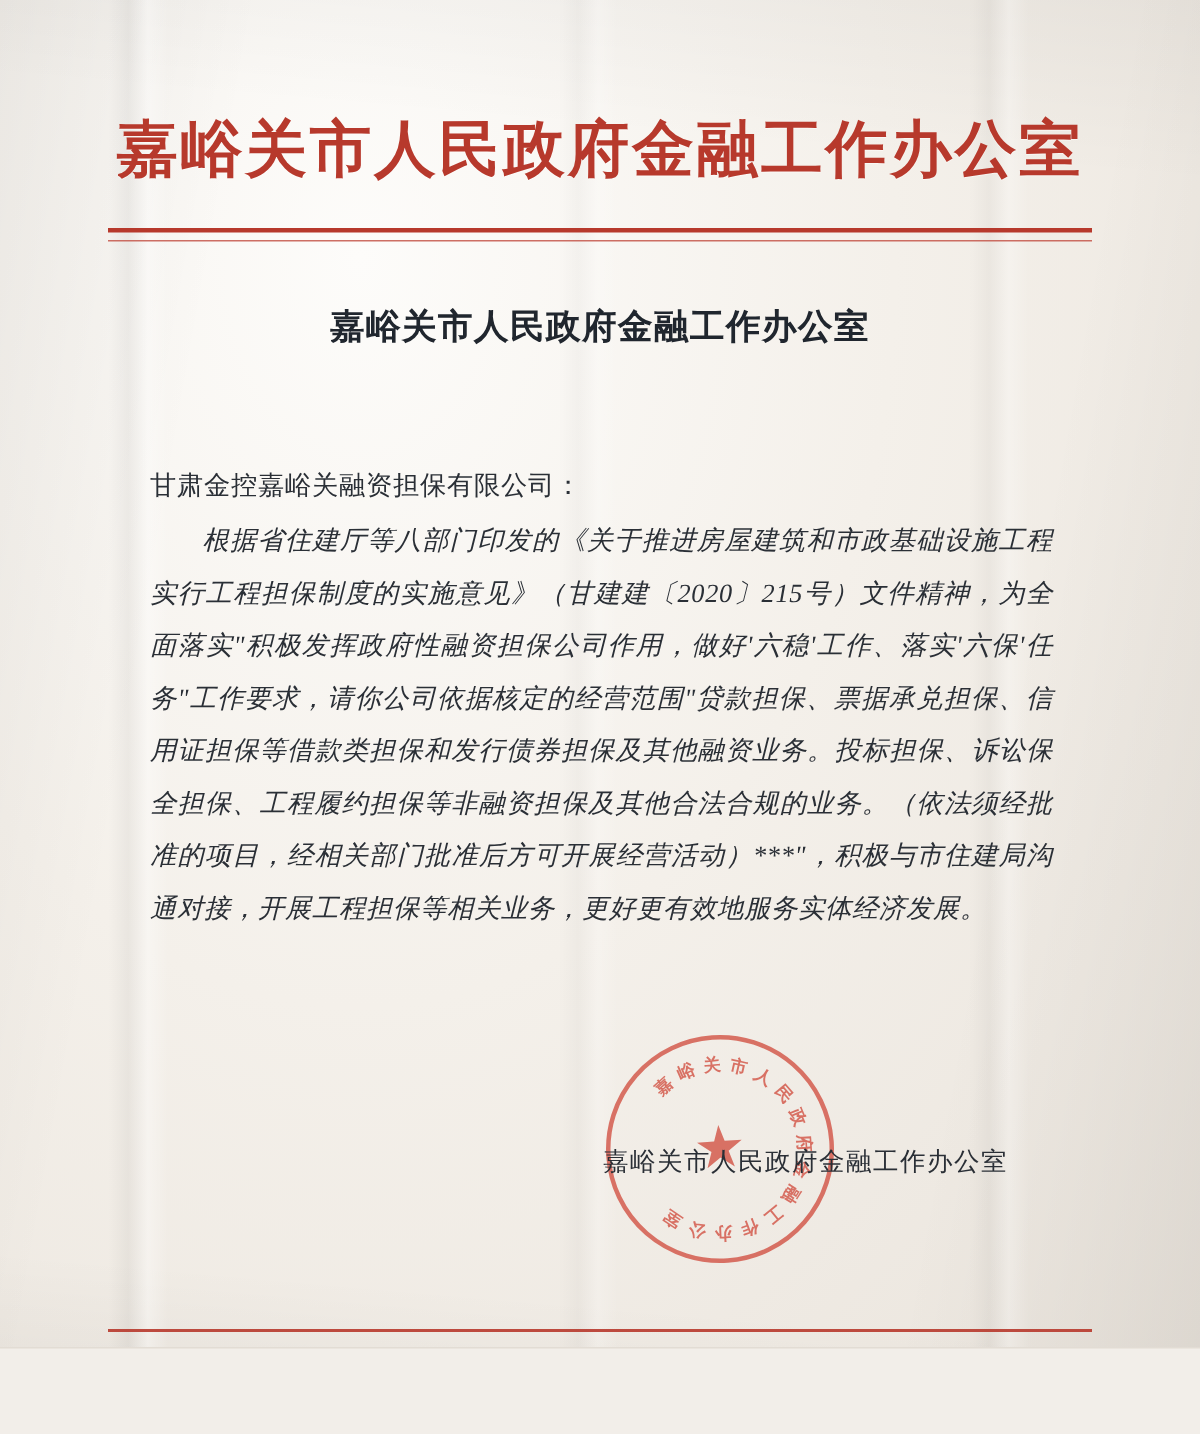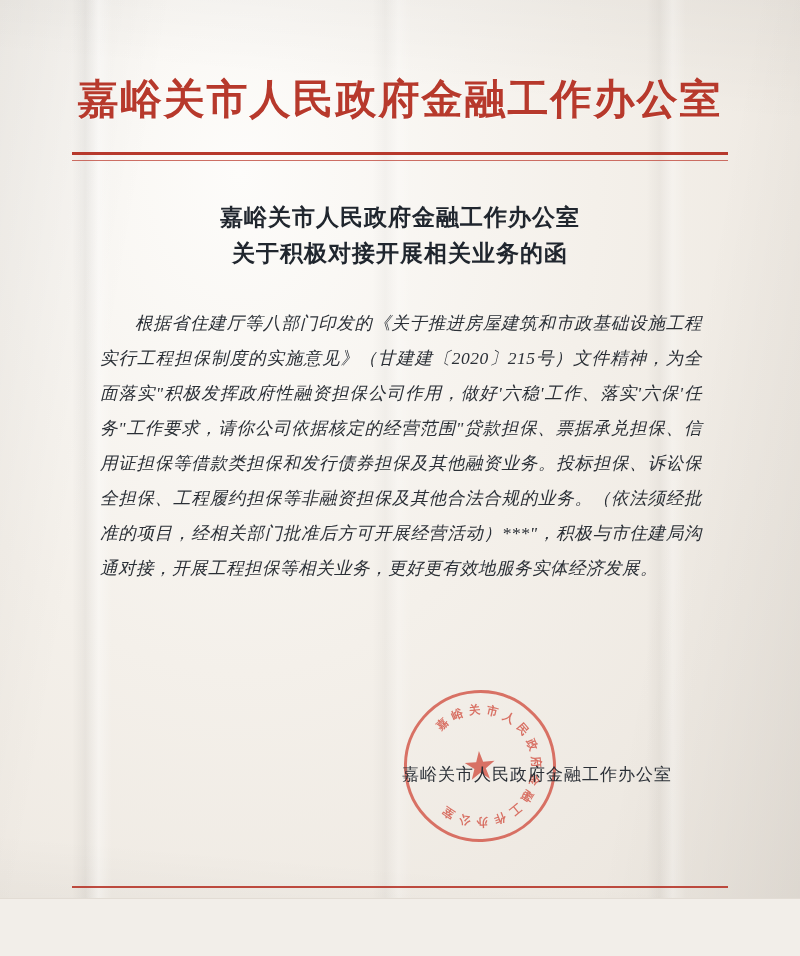--- a/index.html
+++ b/index.html
@@ -184,24 +184,24 @@
   <div class="paper-crease crease-3"></div>
 
   <div class="doc-header">
     <div class="doc-org-title">嘉峪关市人民政府金融工作办公室</div>
   </div>
   <div class="header-rule"></div>
   <div class="header-rule thin"></div>
 
   <div class="doc-title">
     <div>嘉峪关市人民政府金融工作办公室</div>
-    <div>关于积极对接开展相关业务的函</div>
   </div>
 
   <div class="doc-body">
+    <div class="addressee">甘肃金控嘉峪关融资担保有限公司：</div>
     <div class="para">根据省住建厅等八部门印发的《关于推进房屋建筑和市政基础设施工程实行工程担保制度的实施意见》（甘建建〔2020〕215号）文件精神，为全面落实"积极发挥政府性融资担保公司作用，做好'六稳'工作、落实'六保'任务"工作要求，请你公司依据核定的经营范围"贷款担保、票据承兑担保、信用证担保等借款类担保和发行债券担保及其他融资业务。投标担保、诉讼保全担保、工程履约担保等非融资担保及其他合法合规的业务。（依法须经批准的项目，经相关部门批准后方可开展经营活动）***"，积极与市住建局沟通对接，开展工程担保等相关业务，更好更有效地服务实体经济发展。</div>
   </div>
 
   <div class="seal">
     <div class="seal-star">★</div>
     <div class="seal-text" id="sealRing">
         <span style="transform: translate(-34.477px, -44.1286px) rotate(-38deg) translate(-50%, -50%);">嘉</span>
         <span style="transform: translate(-18.8905px, -52.7176px) rotate(-19.7143deg) translate(-50%, -50%);">峪</span>
         <span style="transform: translate(-1.39612px, -55.9826px) rotate(-1.42857deg) translate(-50%, -50%);">关</span>
         <span style="transform: translate(16.2392px, -53.5937px) rotate(16.8571deg) translate(-50%, -50%);">市</span>

